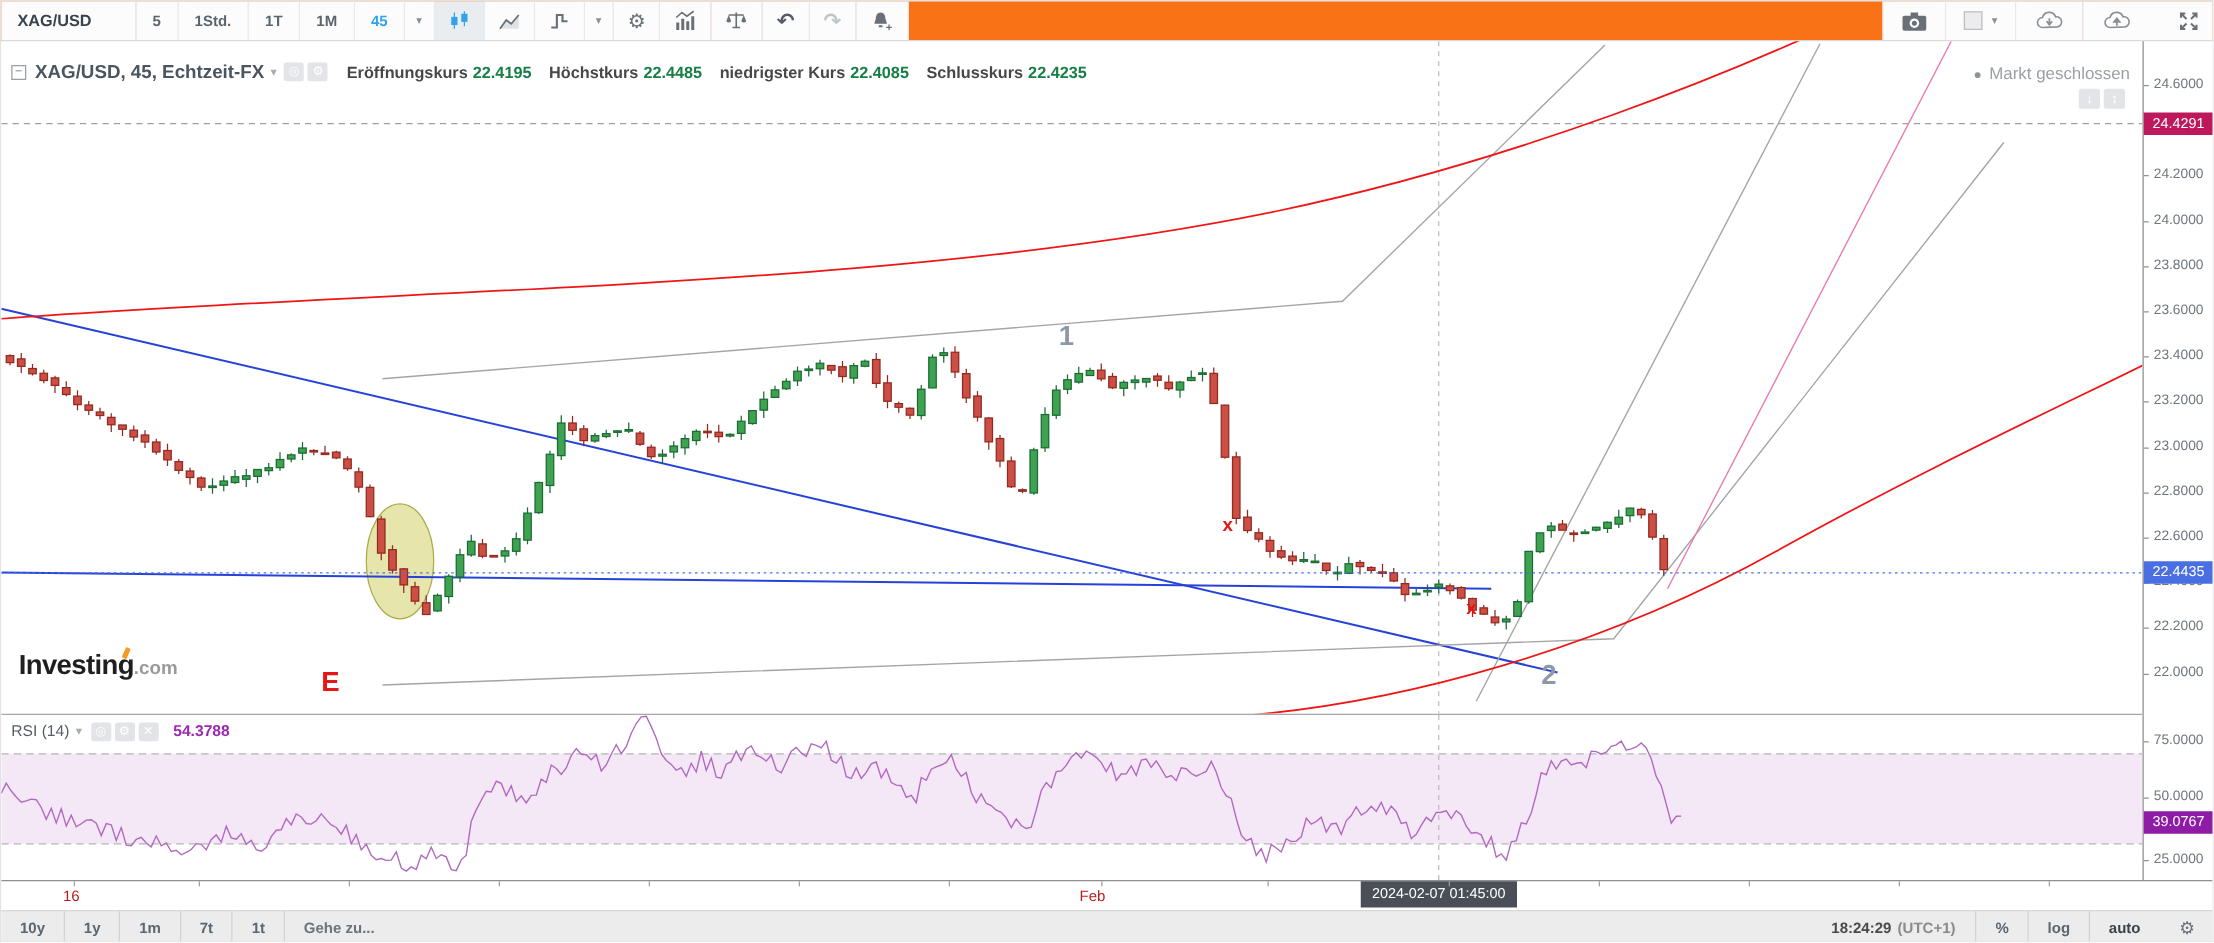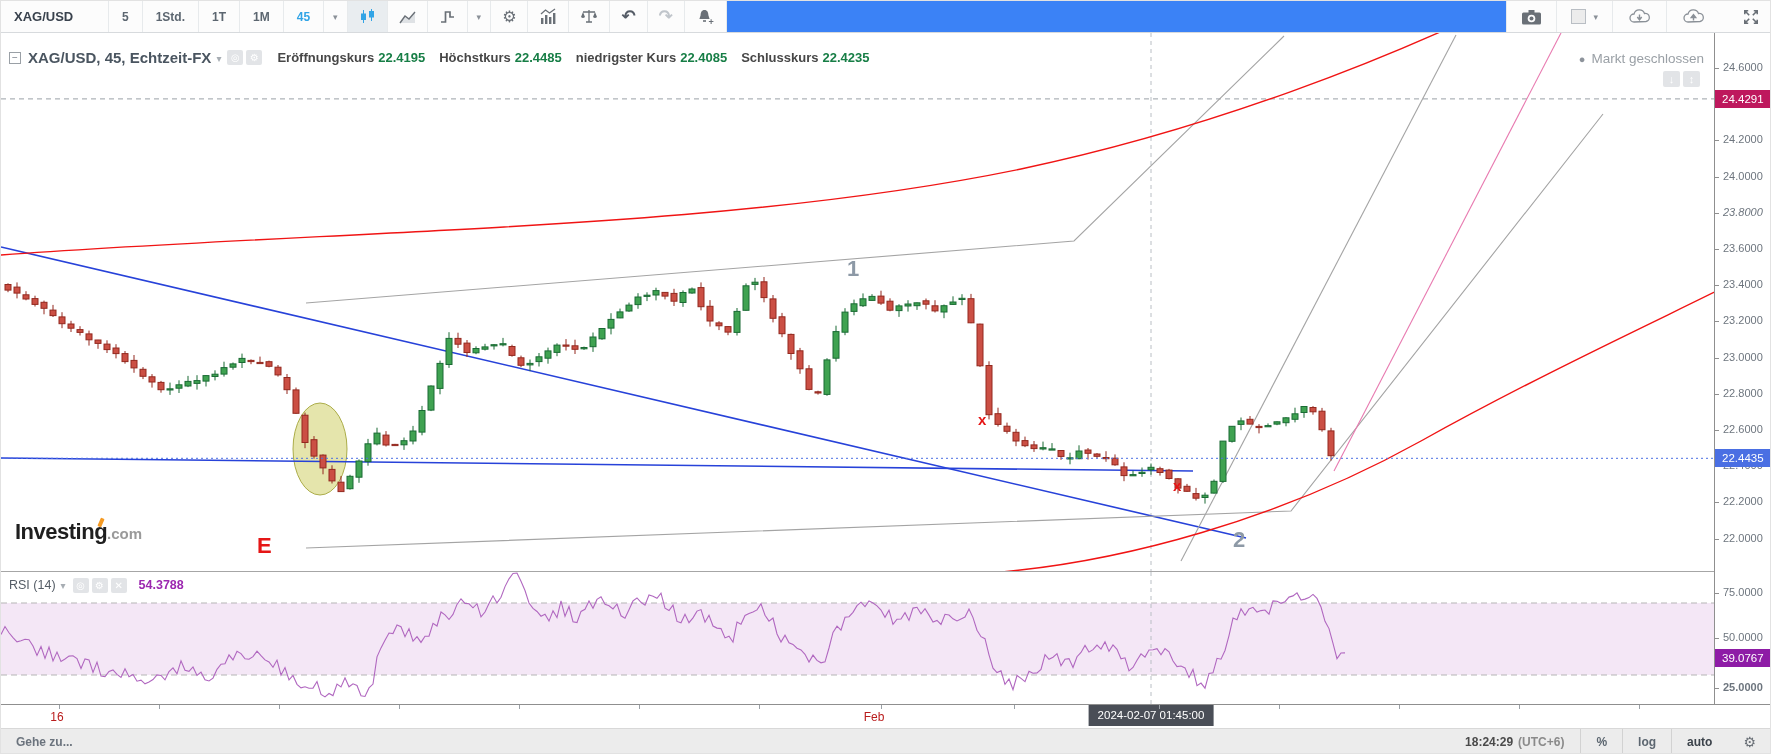--- a/index.html
+++ b/index.html
@@ -1,21 +1,21 @@
 <!DOCTYPE html>
 <html><head>
 <meta charset="utf-8">
 <style>
   *{margin:0;padding:0;box-sizing:border-box}
   html,body{background:#fff}
   body{font-family:"Liberation Sans","DejaVu Sans",sans-serif;-webkit-font-smoothing:antialiased}
   #screen{position:relative;width:1771px;height:754px;background:#fff;overflow:hidden;border:1px solid #e2e2e2}
 
   
-  #toolbar-top{position:absolute;left:0;top:0;width:100%;height:32px;background:#3b82f6;
+  #toolbar-top{position:absolute;left:0;top:0;width:100%;height:32px;background:#f97316;
     border-bottom:1px solid #d7dadd;display:flex;justify-content:space-between}
   .tb-group{display:flex;height:100%}
   .tb-sub{display:flex;height:100%}
   .cell{display:flex;align-items:center;justify-content:center;height:100%;padding:0 13px;
     border-right:1px solid #e7eaec;color:#5c6670;font-size:12px;font-weight:bold;cursor:pointer;background:#fcfcfc}
   .cell.symbol{width:108px;justify-content:flex-start;color:#39424d;font-size:13px}
   .cell.active-int{color:#31a4e6}
   .cell.caret-cell{padding:0 9px;color:#8a9097;font-size:9px}
   .cell.icon-cell{padding:0 11px}
   .cell.active-type{background:#e9edf0}
@@ -556,33 +556,33 @@
       <span class="chip">⚙</span>
       <span class="chip">✕</span>
       <span class="rsi-val">54.3788</span>
     </div>
   </div>
 
   <div id="price-axis">
       <div class="axis-label" style="top: 28px;"><i></i>24.6000</div>
       <div class="axis-label" style="top: 100.4px;"><i></i>24.2000</div>
       <div class="axis-label" style="top: 136.6px;"><i></i>24.0000</div>
-      <div class="axis-label" style="top: 172.8px; font-style: italic;"><i></i>23.8000</div>
+      <div class="axis-label" style="top: 172.8px;"><i></i>23.8000</div>
       <div class="axis-label" style="top: 209px;"><i></i>23.6000</div>
       <div class="axis-label" style="top: 245.2px;"><i></i>23.4000</div>
       <div class="axis-label" style="top: 281.4px;"><i></i>23.2000</div>
       <div class="axis-label" style="top: 317.6px;"><i></i>23.0000</div>
       <div class="axis-label" style="top: 353.8px;"><i></i>22.8000</div>
       <div class="axis-label" style="top: 390px;"><i></i>22.6000</div>
       <div class="axis-label" style="top: 426.2px;"><i></i>22.4000</div>
       <div class="axis-label" style="top: 462.4px;"><i></i>22.2000</div>
       <div class="axis-label" style="top: 498.6px;"><i></i>22.0000</div>
       <div class="axis-label" style="top: 553px;"><i></i>75.0000</div>
       <div class="axis-label" style="top: 598px;"><i></i>50.0000</div>
-      <div class="axis-label" style="top: 648px; font-weight: bold;"><i></i>25.0000</div>
+      <div class="axis-label" style="top: 648px;"><i></i>25.0000</div>
       <div class="axis-badge" style="top: 56.9329px; background: #be185d;">24.4291</div>
       <div class="axis-badge" style="top: 416.327px; background: rgb(74, 111, 227);">22.4435</div>
       <div class="axis-badge" style="top: 615.662px; background: rgb(142, 28, 166);">39.0767</div>
     </div>
 
   <div id="time-axis">
     <div id="time-cursor" style="left: 1150px;">2024-02-07 01:45:00</div>
   <div class="t-tick" style="left: 58px;"></div>
       <div class="t-tick" style="left: 158px;"></div>
       <div class="t-tick" style="left: 278px;"></div>
@@ -596,24 +596,31 @@
       <div class="t-tick" style="left: 1278px;"></div>
       <div class="t-tick" style="left: 1398px;"></div>
       <div class="t-tick" style="left: 1518px;"></div>
       <div class="t-tick" style="left: 1638px;"></div>
       <div class="t-label" style="left: 56px;">16</div>
       <div class="t-label" style="left: 873px;">Feb</div>
     </div>
 
   <div id="toolbar-bottom">
     <div id="tbb-left">
+      <div id="tbb-ranges">
+          <div class="tbb-item">10y</div>
+          <div class="tbb-item">1y</div>
+          <div class="tbb-item">1m</div>
+          <div class="tbb-item">7t</div>
+          <div class="tbb-item">1t</div>
+        </div>
       <div class="tbb-item tbb-goto">Gehe zu...</div>
     </div>
     <div id="tbb-right">
-      <span class="tbb-clock"><b>18:24:29</b><span>(UTC+6)</span></span>
+      <span class="tbb-clock"><b>18:24:29</b><span>(UTC+1)</span></span>
       <div id="tbb-modes">
           <div class="tbb-item">%</div>
           <div class="tbb-item">log</div>
           <div class="tbb-item mode-active">auto</div>
         </div>
       <span class="gear-small">⚙</span>
     </div>
   </div>
 
 </div>

